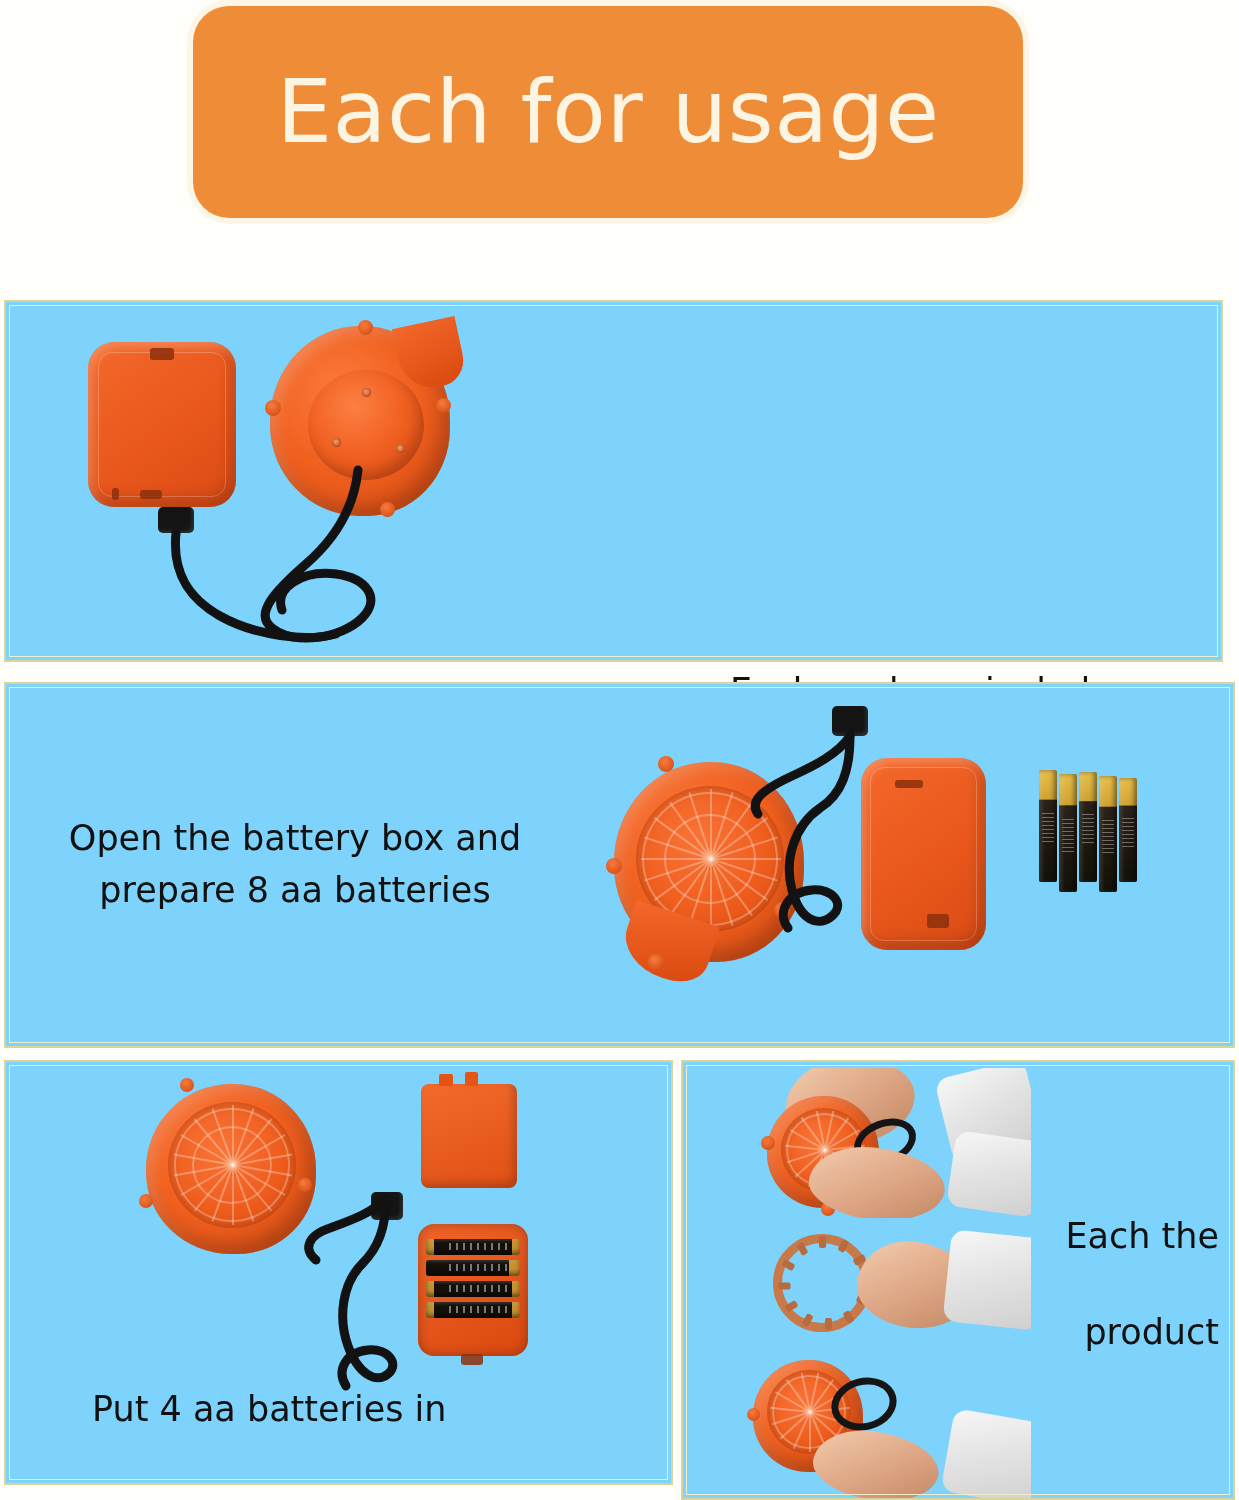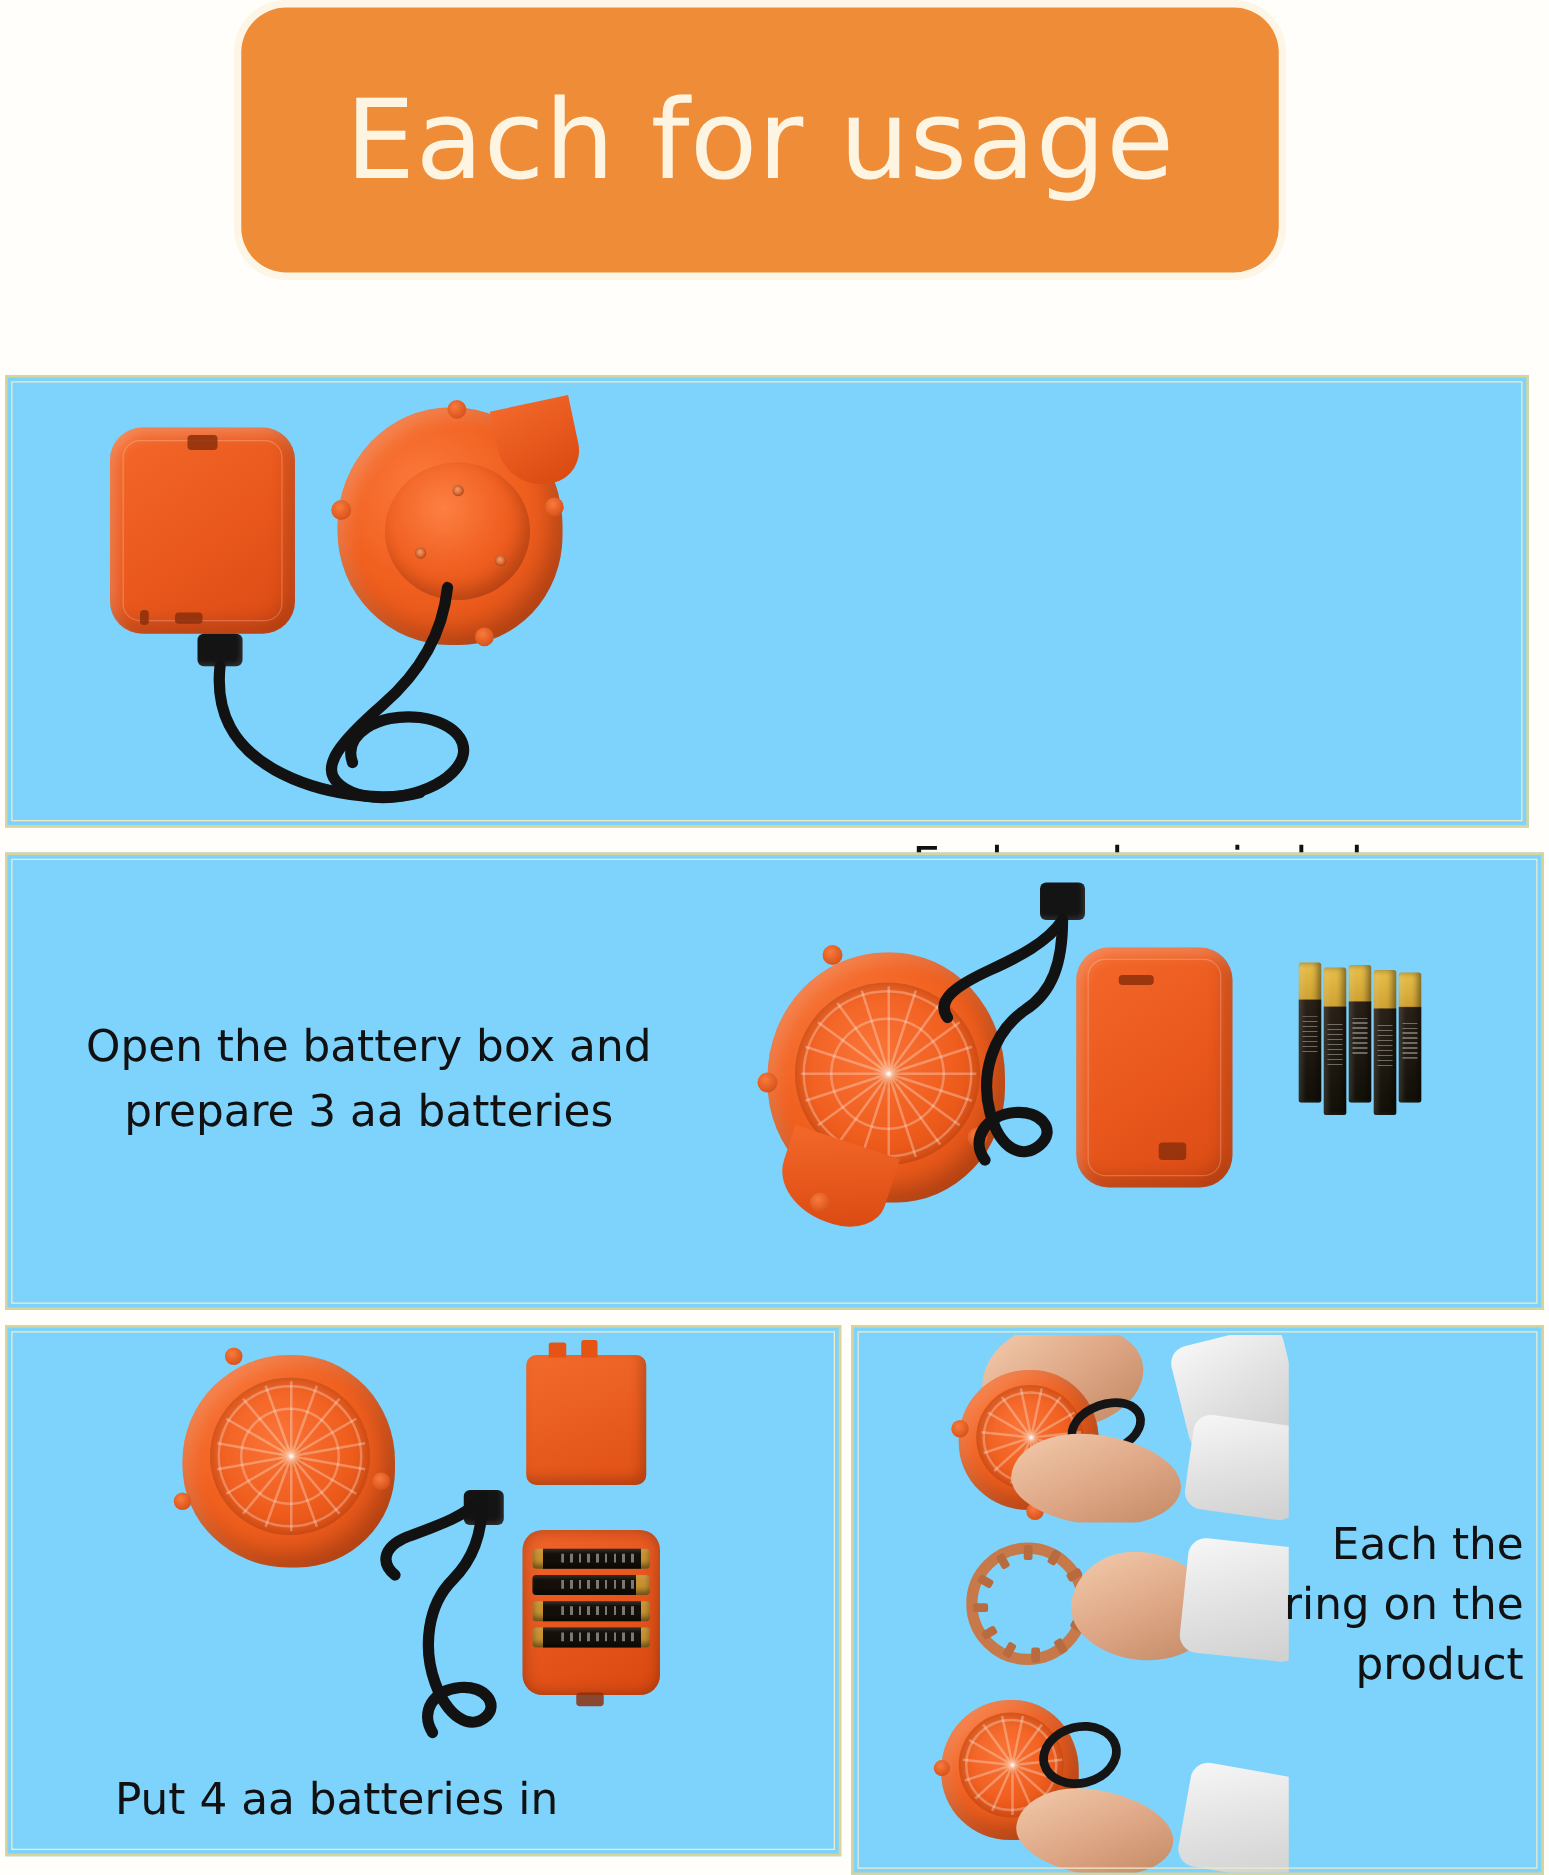--- a/index.html
+++ b/index.html
@@ -306,21 +306,21 @@
 
     <div class="callout" style="left:724px; top:367px;">Each package includes</div>
     <div class="callout" style="left:724px; top:428px;">a blower, a battery box</div>
     <div class="callout" style="left:724px; top:489px;">and a product</div>
     <div class="callout muted" style="left:784px; top:570px;">Battery not include</div>
   </div>
 
   <div class="panel" id="panel2">
 
     <div class="callout center" style="left:44px; top:132px; width:490px;">Open the battery box and</div>
-    <div class="callout center" style="left:44px; top:184px; width:490px;">prepare 3 aa batteries</div>
+    <div class="callout center" style="left:44px; top:184px; width:490px;">prepare 8 aa batteries</div>
 
     <div class="art blower" style="left:608px; top:78px; width:190px; height:200px;">
       <div class="blower-hub" style="left:22px; top:24px; width:148px; height:146px;">
         <div class="ring" style="left:6px; top:6px; right:6px; bottom:6px;"></div>
         <div class="ring" style="left:28px; top:28px; right:28px; bottom:28px;"></div>
         <div class="core" style="left:62px; top:60px; width:24px; height:24px;"></div>
         <div class="spoke" style="height:70px; transform: rotate(0deg);"></div>
         <div class="spoke" style="height:70px; transform: rotate(18deg);"></div>
         <div class="spoke" style="height:70px; transform: rotate(36deg);"></div>
         <div class="spoke" style="height:70px; transform: rotate(54deg);"></div>
@@ -416,21 +416,21 @@
     <div class="bb-notch" style="position:absolute; left:455px; top:292px; width:22px; height:11px; background:#8c2f0c; border-radius:3px;"></div>
 
     <div class="connector" style="left:365px; top:130px; width:32px; height:28px;"></div>
     <svg class="cable" style="left:250px; top:90px; width:240px; height:300px;" viewBox="0 0 240 300">
       <path d="M130,46 C130,76 122,96 106,112 C86,132 82,166 92,194
                C102,222 120,232 132,222 C144,212 132,196 112,198
                C90,200 80,218 90,234" stroke="#121212" stroke-width="9" fill="none" stroke-linecap="round"></path>
       <path d="M130,46 C118,60 96,68 74,76 C50,84 48,98 60,108" stroke="#121212" stroke-width="9" fill="none" stroke-linecap="round"></path>
     </svg>
 
-    <div class="callout" style="left:86px; top:356px;">Put 4 aa batteries in</div>
+    <div class="callout" style="left:86px; top:325px;">Put 4 aa batteries in</div>
   </div>
 
   <div class="panel" id="panel4">
 
     <div class="hand-scene" style="left:18px; top:6px; width:330px; height:150px;">
       <div class="sleeve" style="right:-4px; top:0px; width:92px; height:86px; transform:rotate(-14deg);"></div>
       <div class="skin2" style="left:84px; top:-10px; width:130px; height:86px; transform:rotate(-8deg);"></div>
       <div class="art blower" style="left:66px; top:28px; width:112px; height:112px;">
         <div class="blower-hub" style="left:14px; top:12px; width:86px; height:84px;">
           <div class="ring" style="left:5px; top:5px; right:5px; bottom:5px;"></div>
@@ -500,17 +500,16 @@
           <div class="spoke" style="height:40px; transform: rotate(336deg);"></div>
         </div>
         <div class="lug" style="left:-6px; top:48px; width:13px; height:13px;"></div>
       </div>
       <div class="cable-coil" style="left:130px; top:20px; width:66px; height:52px; transform:rotate(-14deg);"></div>
       <div class="skin2" style="left:112px; top:74px; width:126px; height:68px; transform:rotate(8deg);"></div>
       <div class="sleeve" style="right:-16px; top:58px; width:100px; height:84px; transform:rotate(10deg);"></div>
     </div>
 
     <div class="callout right" style="left:300px; top:152px; width:236px;">Each the</div>
-    <div class="callout right" style="left:300px; top:200px; width:236px;">ring on the</div>
     <div class="callout right" style="left:300px; top:248px; width:236px;">product</div>
   </div>
 
 </div>
 
 </body></html>

